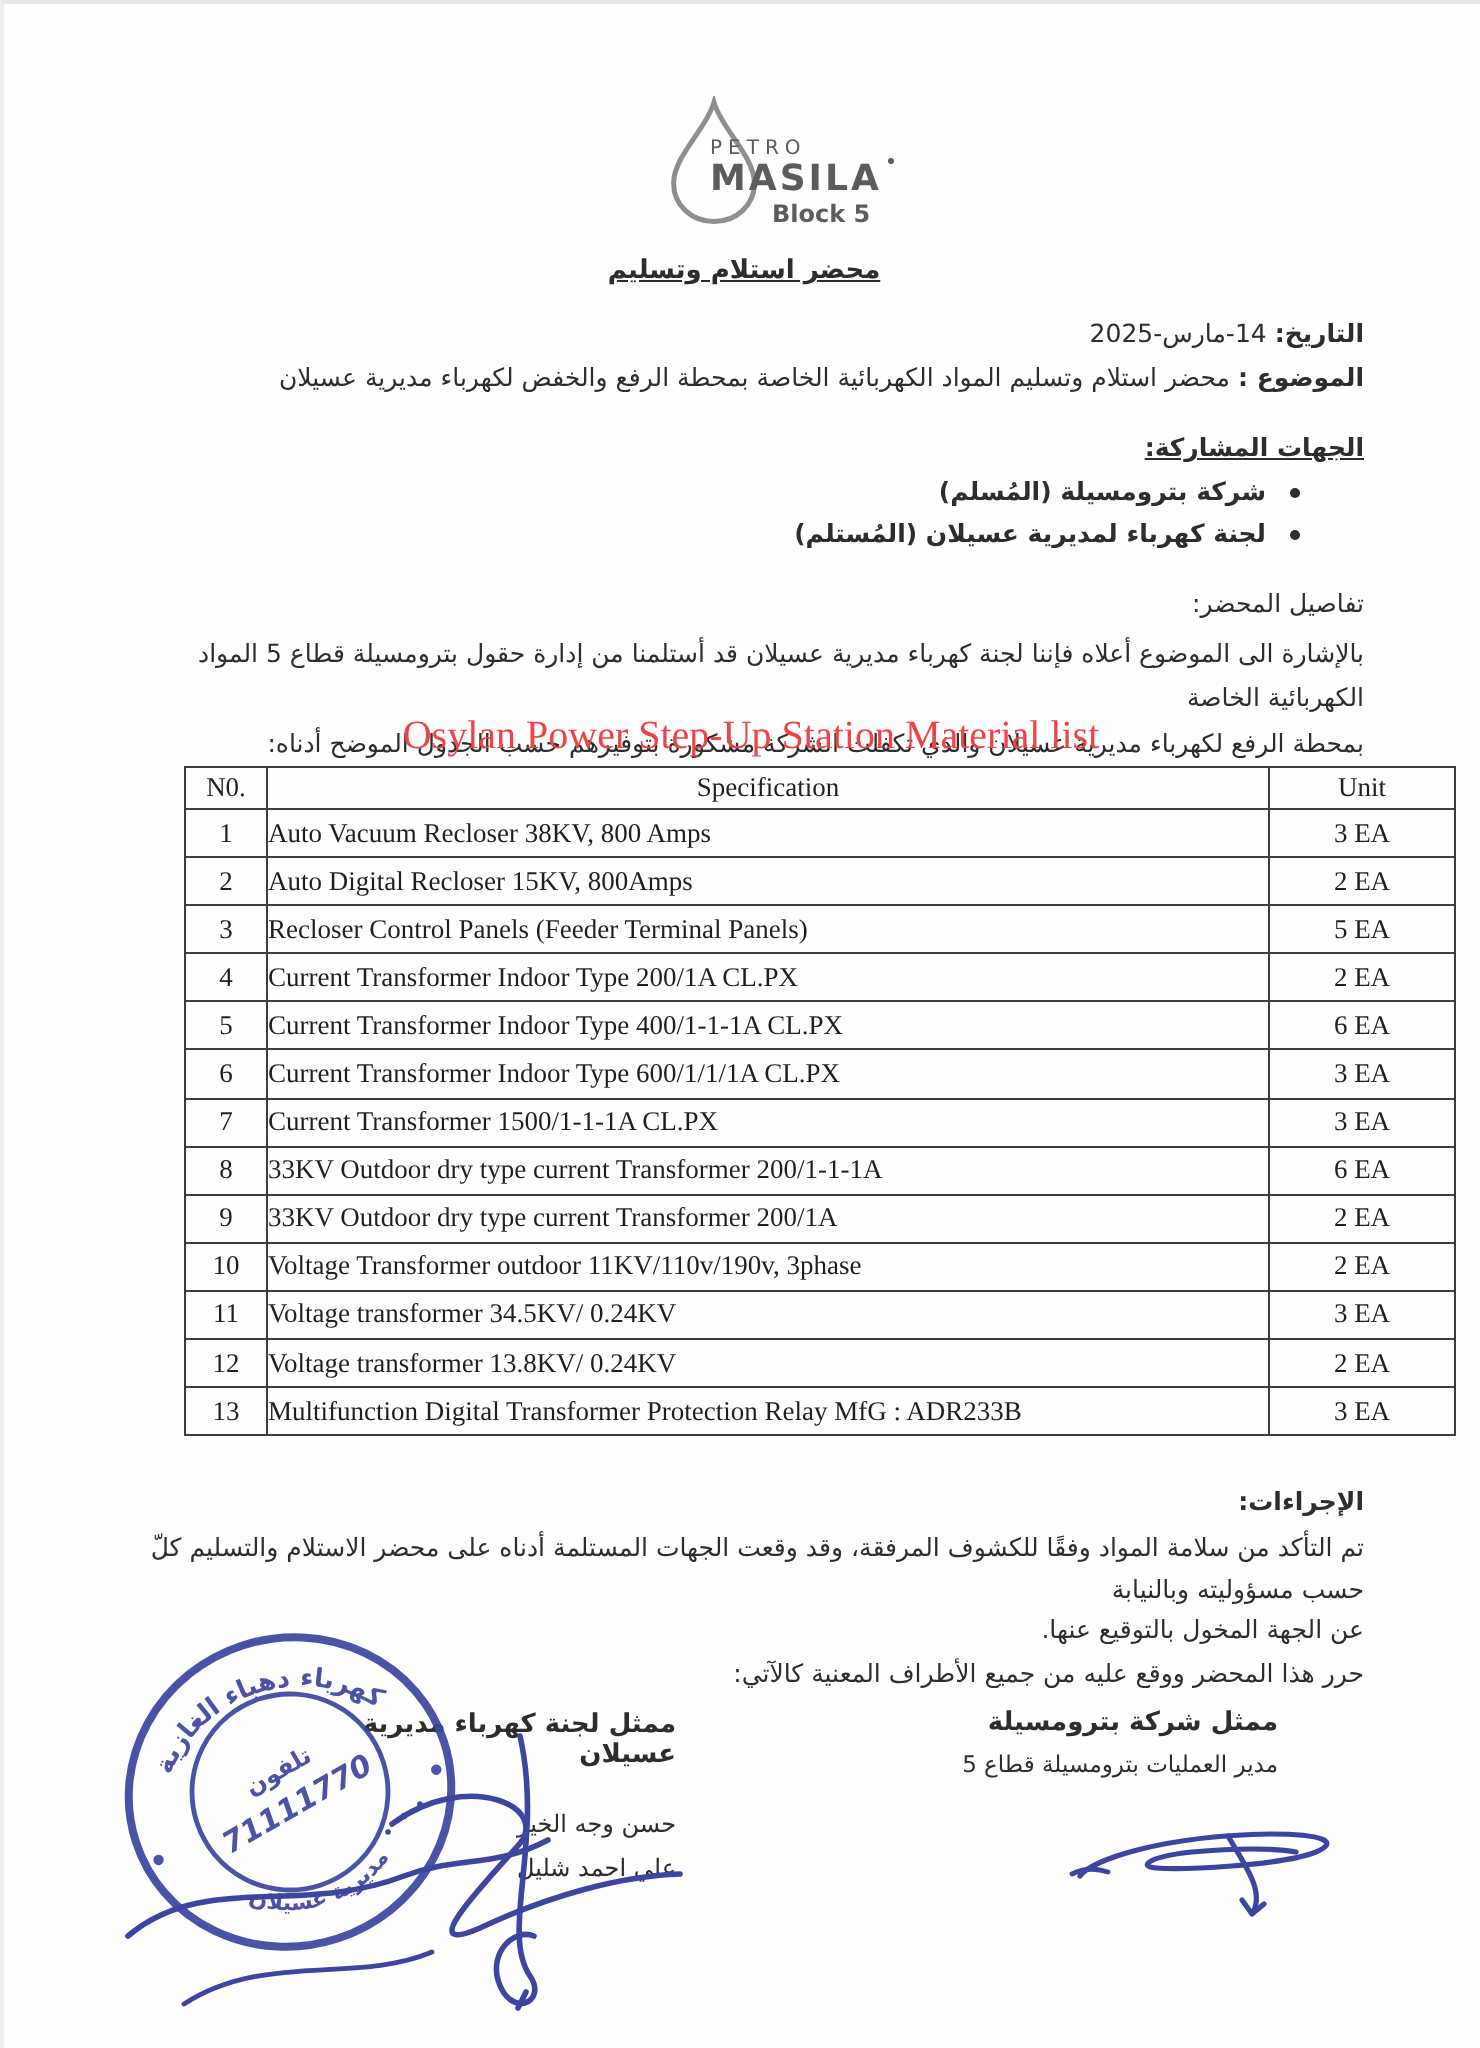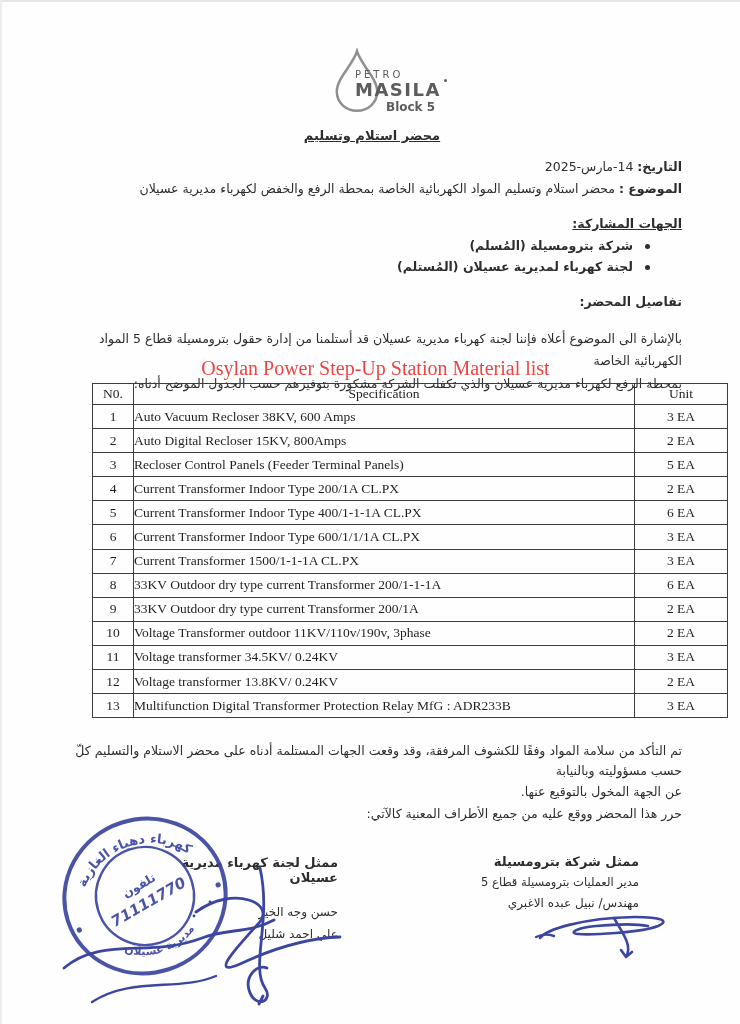--- a/index.html
+++ b/index.html
@@ -22,21 +22,21 @@
     font-size:13px;font-weight:bold;text-decoration:underline;direction:rtl;}
   
   .rtl{direction:rtl;text-align:right;}
   .meta{position:absolute;right:60px;left:72px;top:154px;font-size:12.5px;line-height:1.75;}
   .meta b{font-weight:bold;}
   .participants{position:absolute;right:60px;left:60px;top:214px;font-size:12.5px;}
   .participants .head{font-weight:bold;margin-bottom:7px;text-decoration:underline;}
   .participants .item{font-weight:bold;padding-right:32px;margin-top:6px;}
   .participants .bullet{display:inline-block;width:5px;height:5px;border-radius:50%;background:#2d2d2d;vertical-align:middle;margin-left:12px;}
   .details{position:absolute;right:60px;left:58px;top:289px;font-size:12.5px;line-height:1.8;}
-  .details .head{font-weight:bold;margin-bottom:14px;}
+  .details .head{font-weight:normal;margin-bottom:2px;}
   
   .tbl-title{position:absolute;left:90px;width:567px;top:355px;text-align:center;
     font-family:"Liberation Serif","DejaVu Serif",serif;font-size:20px;color:#ef4444;}
   table.mat{position:absolute;left:90px;top:381px;width:636px;border-collapse:collapse;
     font-family:"Liberation Serif","DejaVu Serif",serif;font-size:13.5px;color:#1f1f1f;}
   table.mat th,table.mat td{border:1.6px solid #3d3d3d;padding:0;}
   table.mat th{height:20px;font-weight:normal;font-size:13.5px;}
   table.mat td{height:23.1px;}
   td.c-no{width:40px;text-align:center;}
   td.c-spec{padding:4px 6px 0 9px;text-align:left;}
@@ -105,21 +105,21 @@
     <thead>
       <tr>
         <th style="width:40px">N0.</th>
         <th>Specification</th>
         <th style="width:92px">Unit</th>
       </tr>
     </thead>
     <tbody>
       <tr>
           <td class="c-no">1</td>
-          <td class="c-spec">Auto Vacuum Recloser 38KV, 600 Amps</td>
+          <td class="c-spec">Auto Vacuum Recloser 38KV, 800 Amps</td>
           <td class="c-unit">3 EA</td>
         </tr>
       <tr>
           <td class="c-no">2</td>
           <td class="c-spec">Auto Digital Recloser 15KV, 800Amps</td>
           <td class="c-unit">2 EA</td>
         </tr>
       <tr>
           <td class="c-no">3</td>
           <td class="c-spec">Recloser Control Panels (Feeder Terminal Panels)</td>
@@ -172,29 +172,29 @@
         </tr>
       <tr>
           <td class="c-no">13</td>
           <td class="c-spec">Multifunction Digital Transformer Protection Relay MfG : ADR233B</td>
           <td class="c-unit">3 EA</td>
         </tr>
     </tbody>
   </table>
 
   <div class="procedures rtl">
+    <div class="head">الإجراءات:</div>
     <div>تم التأكد من سلامة المواد وفقًا للكشوف المرفقة، وقد وقعت الجهات المستلمة أدناه على محضر الاستلام والتسليم كلّ حسب مسؤوليته وبالنيابة</div>
     <div>عن الجهة المخول بالتوقيع عنها.</div>
     <div class="l3">حرر هذا المحضر ووقع عليه من جميع الأطراف المعنية كالآتي:</div>
   </div>
 
   <div class="sig-company rtl">
     <div class="t">ممثل شركة بترومسيلة</div>
     <div class="r">مدير العمليات بترومسيلة قطاع 5</div>
-    <div class="n">مهندس/  نبيل عبده الاغبري</div>
   </div>
   <svg class="flourish-right" width="150" height="58">
     <path class="ink" stroke-width="2.6" d="M10 34 C16 26 50 14 105 13 C132 13 140 17 128 22 C110 29 60 31 48 30 C38 29 46 24 66 22 C88 20 108 20 118 22"></path>
     <path class="ink" stroke-width="2.6" d="M84 14 C92 28 103 42 96 53 M96 53 L91 46 M96 53 L102 48"></path>
     <path class="ink" stroke-width="2.4" d="M6 33 C12 30 18 30 24 32"></path>
   </svg>
 
   <div class="sig-committee rtl">
     <div class="t">ممثل لجنة كهرباء مديرية عسيلان</div>
     <div class="names">

